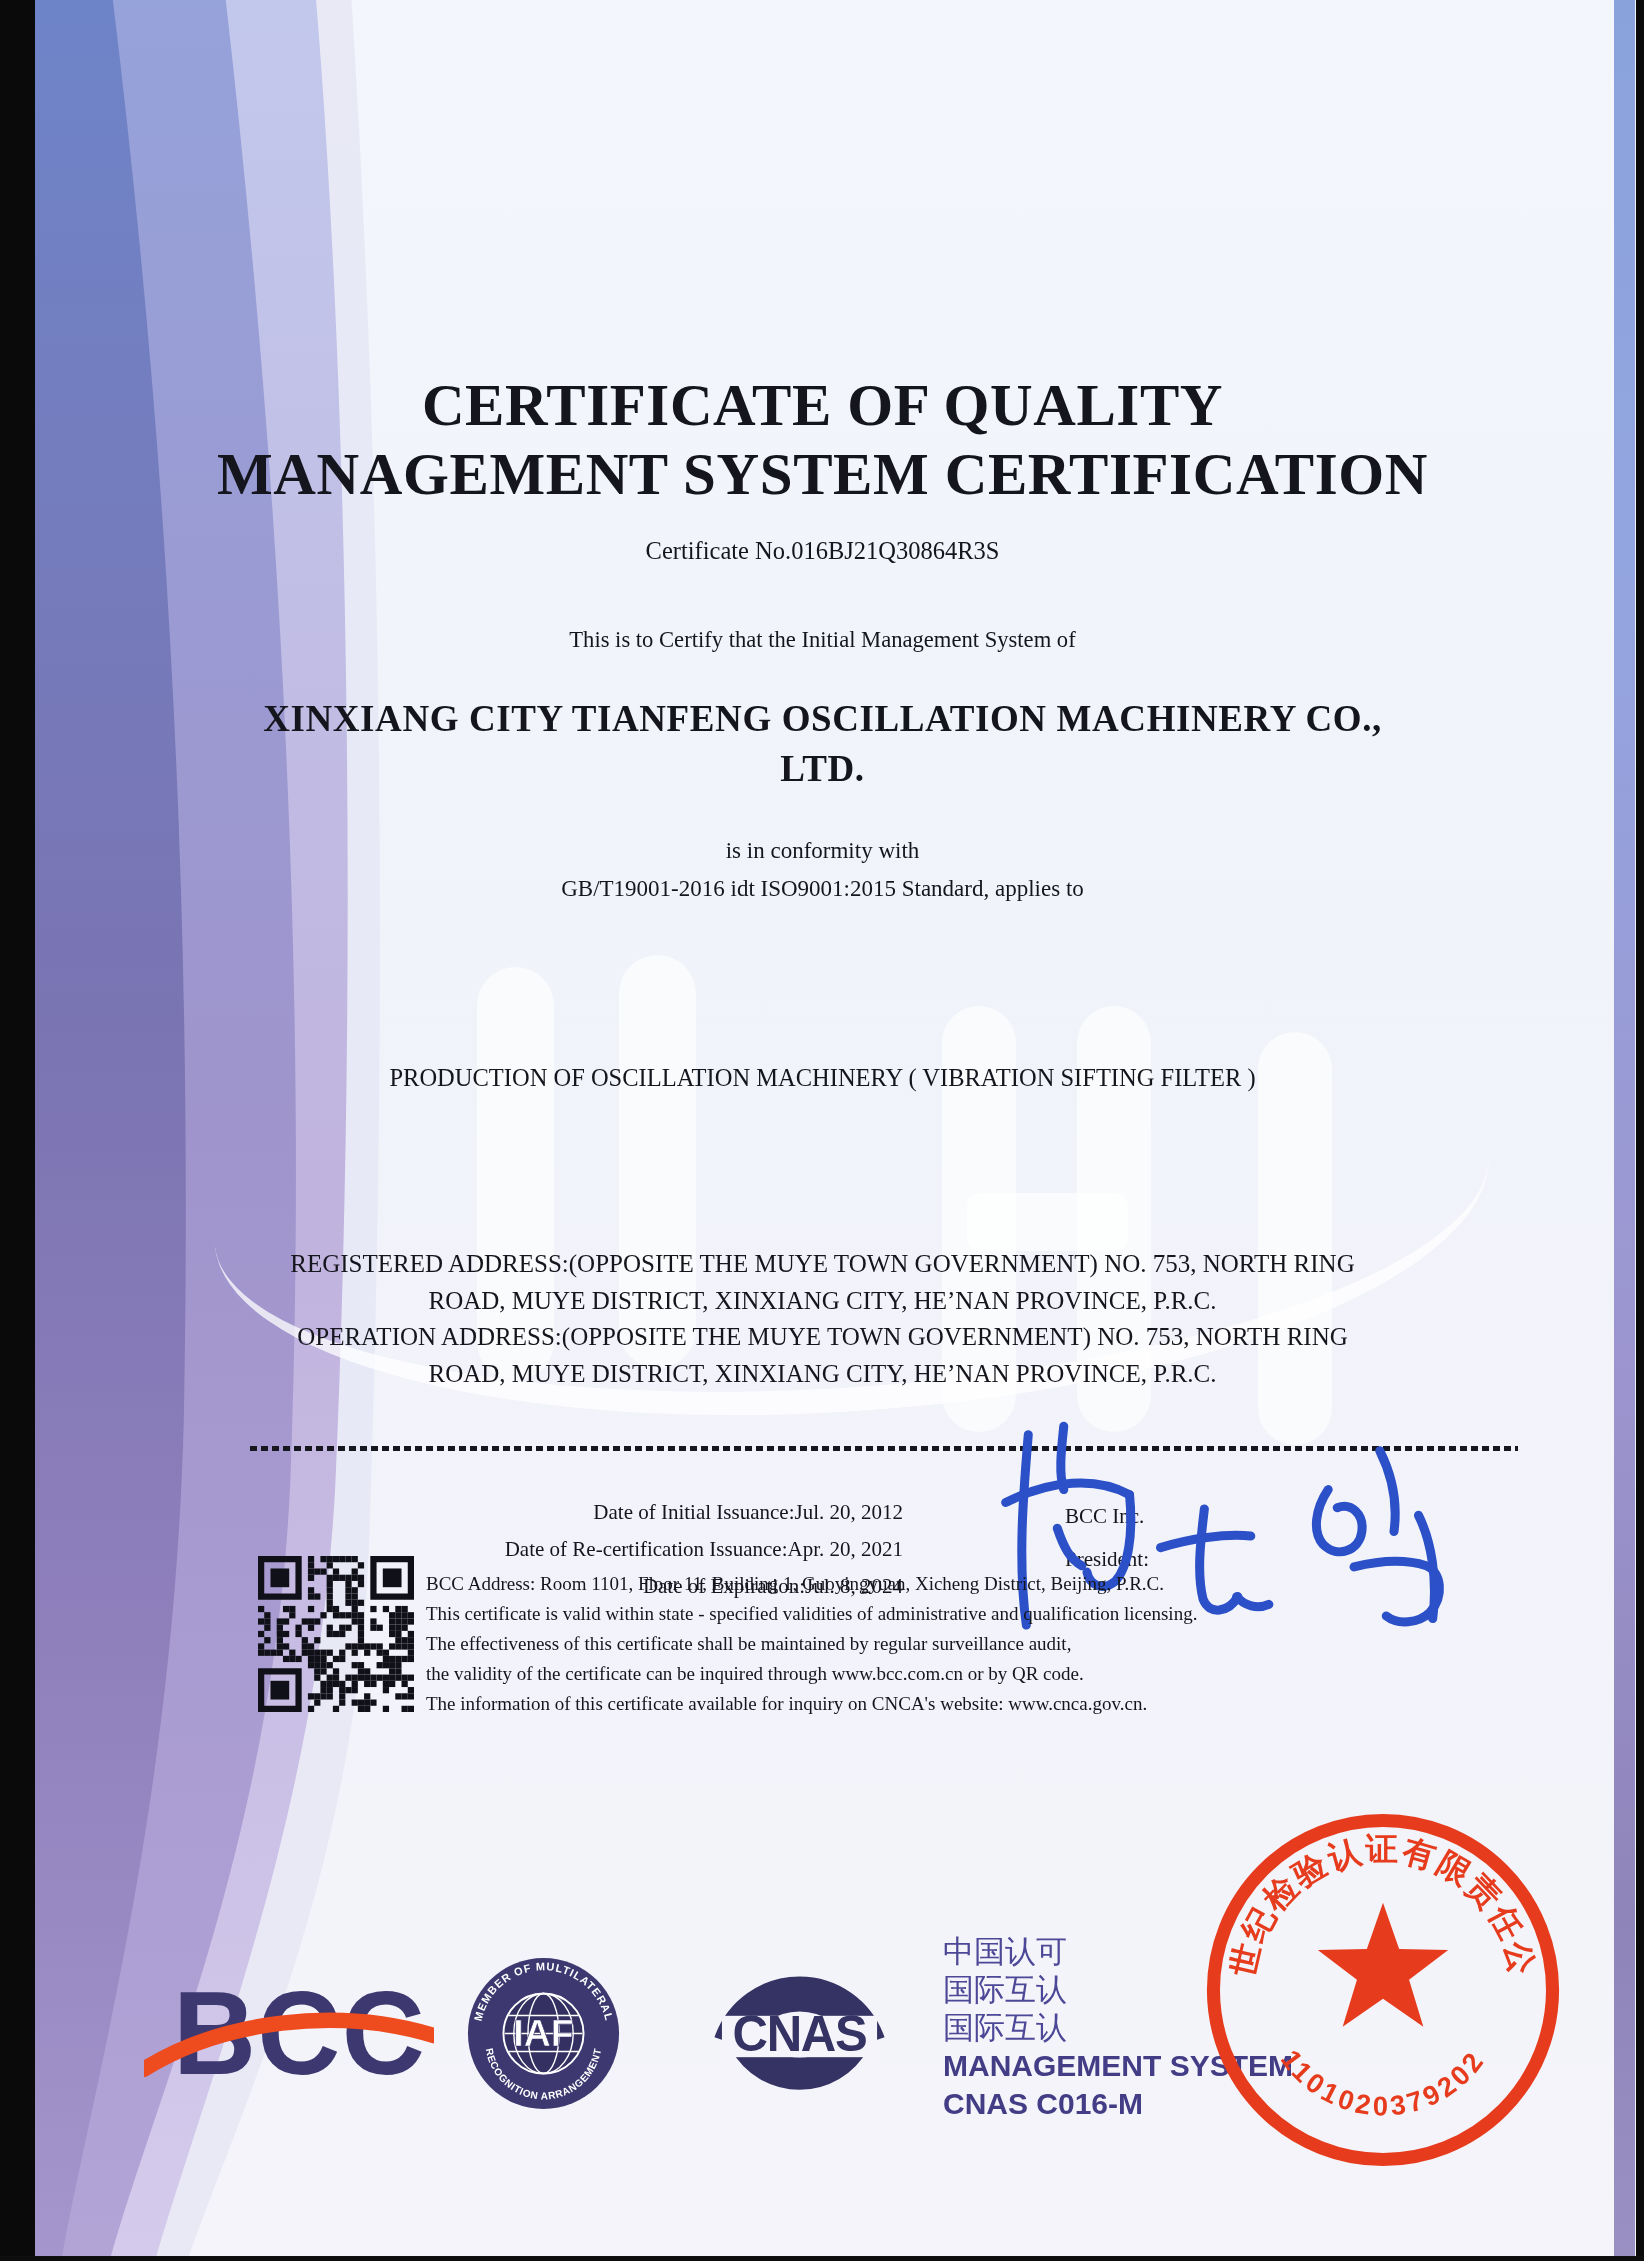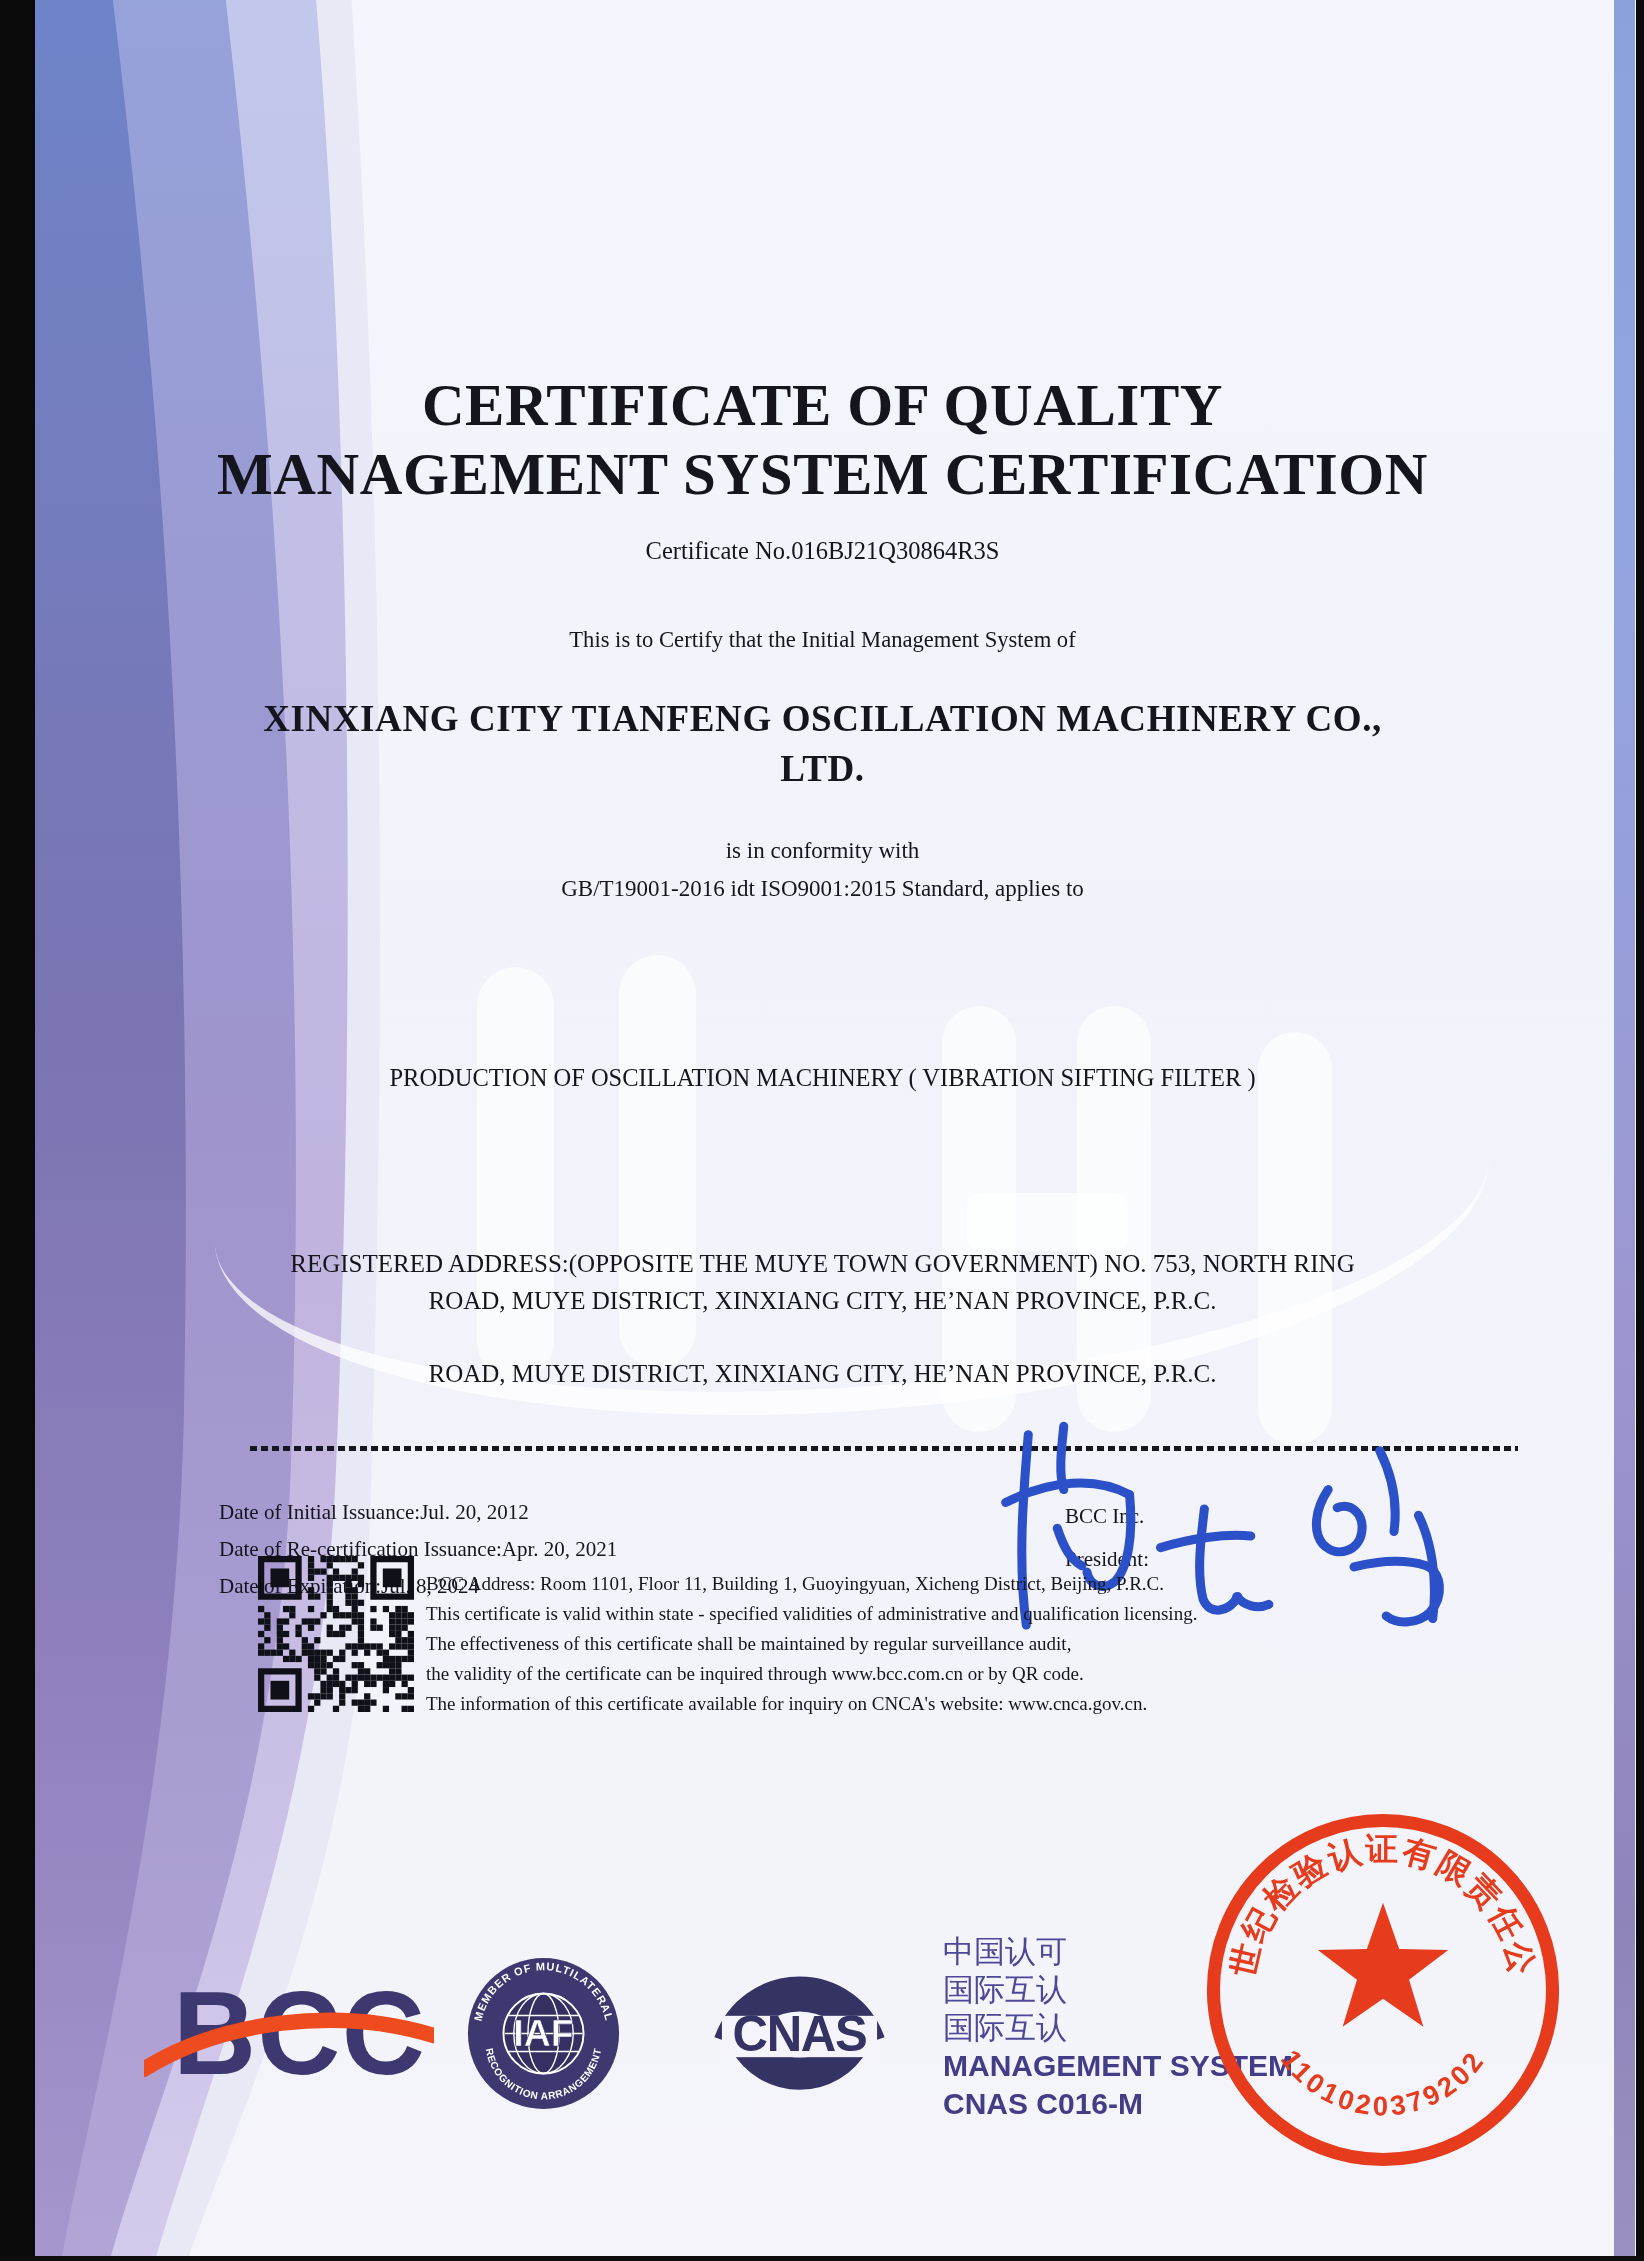--- a/index.html
+++ b/index.html
@@ -24,21 +24,21 @@
   .t-title{font-size:59px;font-weight:bold;letter-spacing:0.6px;}
   .t-certno{font-size:24.5px;font-weight:normal;}
   .t-body{font-size:22.6px;}
   .t-company{font-size:37px;font-weight:bold;letter-spacing:0.6px;}
   .t-scope{font-size:24.5px;}
   .t-addr{font-size:25px;}
   .t-date{font-size:21px;}
   .t-fine{font-size:19px;line-height:30px;white-space:nowrap;}
   .sep{left:250px;top:1446px;width:1268px;height:4.5px;
     background:repeating-linear-gradient(90deg,#17171f 0 7px,transparent 7px 11px);}
-  .dates{left:219px;top:1494px;width:684px;text-align:left;line-height:37px;}
+  .dates{left:219px;top:1494px;width:684px;text-align:right;line-height:37px;}
   .issuer{left:1065px;top:1495px;line-height:43px;font-size:21px;}
   .cn-accred{left:943px;top:1933px;line-height:38px;font-family:"Liberation Sans","DejaVu Sans",sans-serif;
     font-size:31px;color:#4c4796;}
   .en-accred{font-weight:bold;font-size:30px;color:#433d86;letter-spacing:0;}
   .bcc-text{font-family:"Liberation Sans","DejaVu Sans",sans-serif;font-weight:bold;
     font-size:115px;color:#3d3870;letter-spacing:1.3px;transform:scaleY(1.04);}
   .sr{position:absolute;width:0.6px;height:0.6px;overflow:hidden;clip:rect(0 0 0 0);}
 </style>
 </head>
 <body>
@@ -95,20 +95,21 @@
   <div class="abs ctr t-company" style="top:697px;">XINXIANG CITY TIANFENG OSCILLATION MACHINERY CO.,</div>
   <div class="abs ctr t-company" style="top:747px;">LTD.</div>
 
   <div class="abs ctr t-body" style="top:838px;font-size:23px;">is in conformity with</div>
   <div class="abs ctr t-body" style="top:876px;font-size:23px;">GB/T19001-2016 idt ISO9001:2015 Standard, applies to</div>
 
   <div class="abs ctr t-scope" style="top:1064px;">PRODUCTION OF OSCILLATION MACHINERY ( VIBRATION SIFTING FILTER )</div>
 
   <div class="abs ctr t-addr" style="top:1250px;">REGISTERED ADDRESS:(OPPOSITE THE MUYE TOWN GOVERNMENT) NO. 753, NORTH RING</div>
   <div class="abs ctr t-addr" style="top:1287px;">ROAD, MUYE DISTRICT, XINXIANG CITY, HE’NAN PROVINCE, P.R.C.</div>
+  <div class="abs ctr t-addr" style="top:1323px;">OPERATION ADDRESS:(OPPOSITE THE MUYE TOWN GOVERNMENT) NO. 753, NORTH RING</div>
   <div class="abs ctr t-addr" style="top:1360px;">ROAD, MUYE DISTRICT, XINXIANG CITY, HE’NAN PROVINCE, P.R.C.</div>
 
   <div class="abs sep"></div>
 
   <div class="abs dates t-date">
     <div>Date of Initial Issuance:Jul. 20, 2012</div>
     <div>Date of Re-certification Issuance:Apr. 20, 2021</div>
     <div>Date of Expiration:Jul. 8, 2024</div>
   </div>
 

